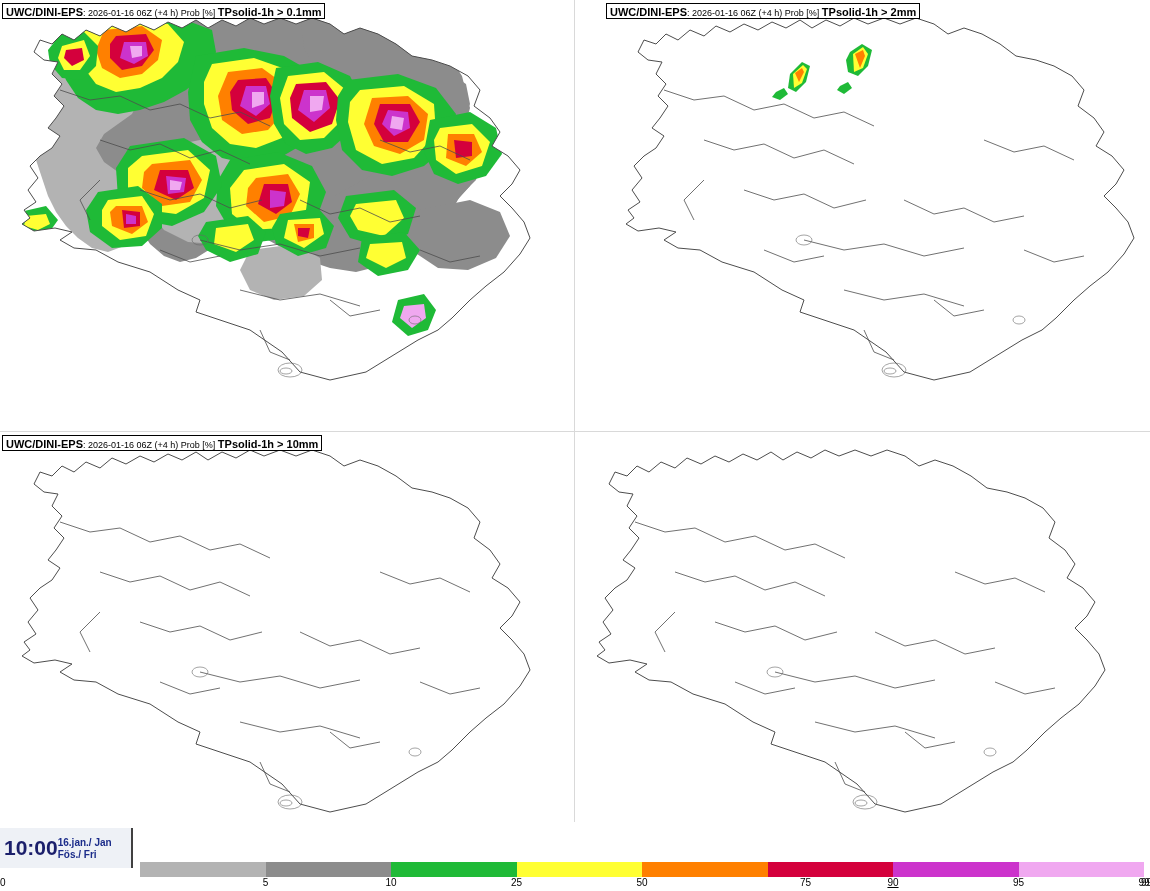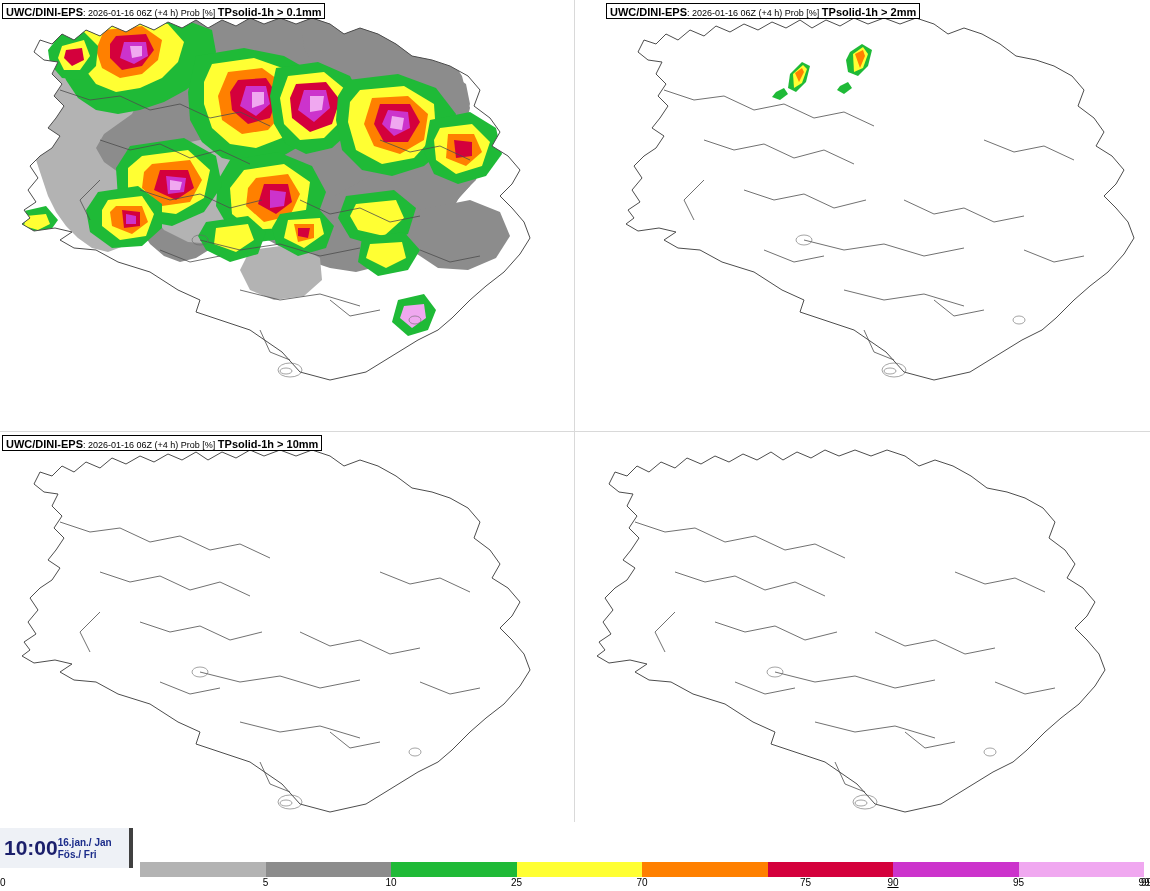--- a/index.html
+++ b/index.html
@@ -58,21 +58,21 @@
     position: absolute;
     left: 0; top: 822px;
     width: 1150px; height: 69px;
     background: #ffffff;
   }
   #timebox {
     position: absolute;
     left: 0; top: 6px;
     width: 133px; height: 40px;
     background: #eef1f6;
-    border-right: 4px solid #404040;
+    border-right: 2px solid #404040;
     display: flex;
     align-items: center;
     padding-left: 4px;
   }
   #time-hhmm {
     font-size: 21px;
     font-weight: bold;
     color: #1b1f6b;
     letter-spacing: 0px;
   }
@@ -390,21 +390,21 @@
           <div style="background: rgb(255, 255, 51);"></div>
           <div style="background: rgb(255, 128, 0);"></div>
           <div style="background: rgb(212, 0, 60);"></div>
           <div style="background: rgb(204, 51, 204);"></div>
           <div style="background: rgb(240, 168, 240);"></div>
         </div>
       <div id="cb-ticks">
           <span style="left: 12.5%;">5</span>
           <span style="left: 25%;">10</span>
           <span style="left: 37.5%;">25</span>
-          <span style="left: 50%;">70</span>
+          <span style="left: 50%;">50</span>
           <span style="left: 62.5%; margin-left: 38px;">75</span>
           <span style="left: 75%; text-decoration: underline;">90</span>
           <span style="left: 87.5%;">95</span>
           <span style="left: 100%;">99</span>
         </div>
     </div>
   </div>
 </div>
 
 </body></html>

